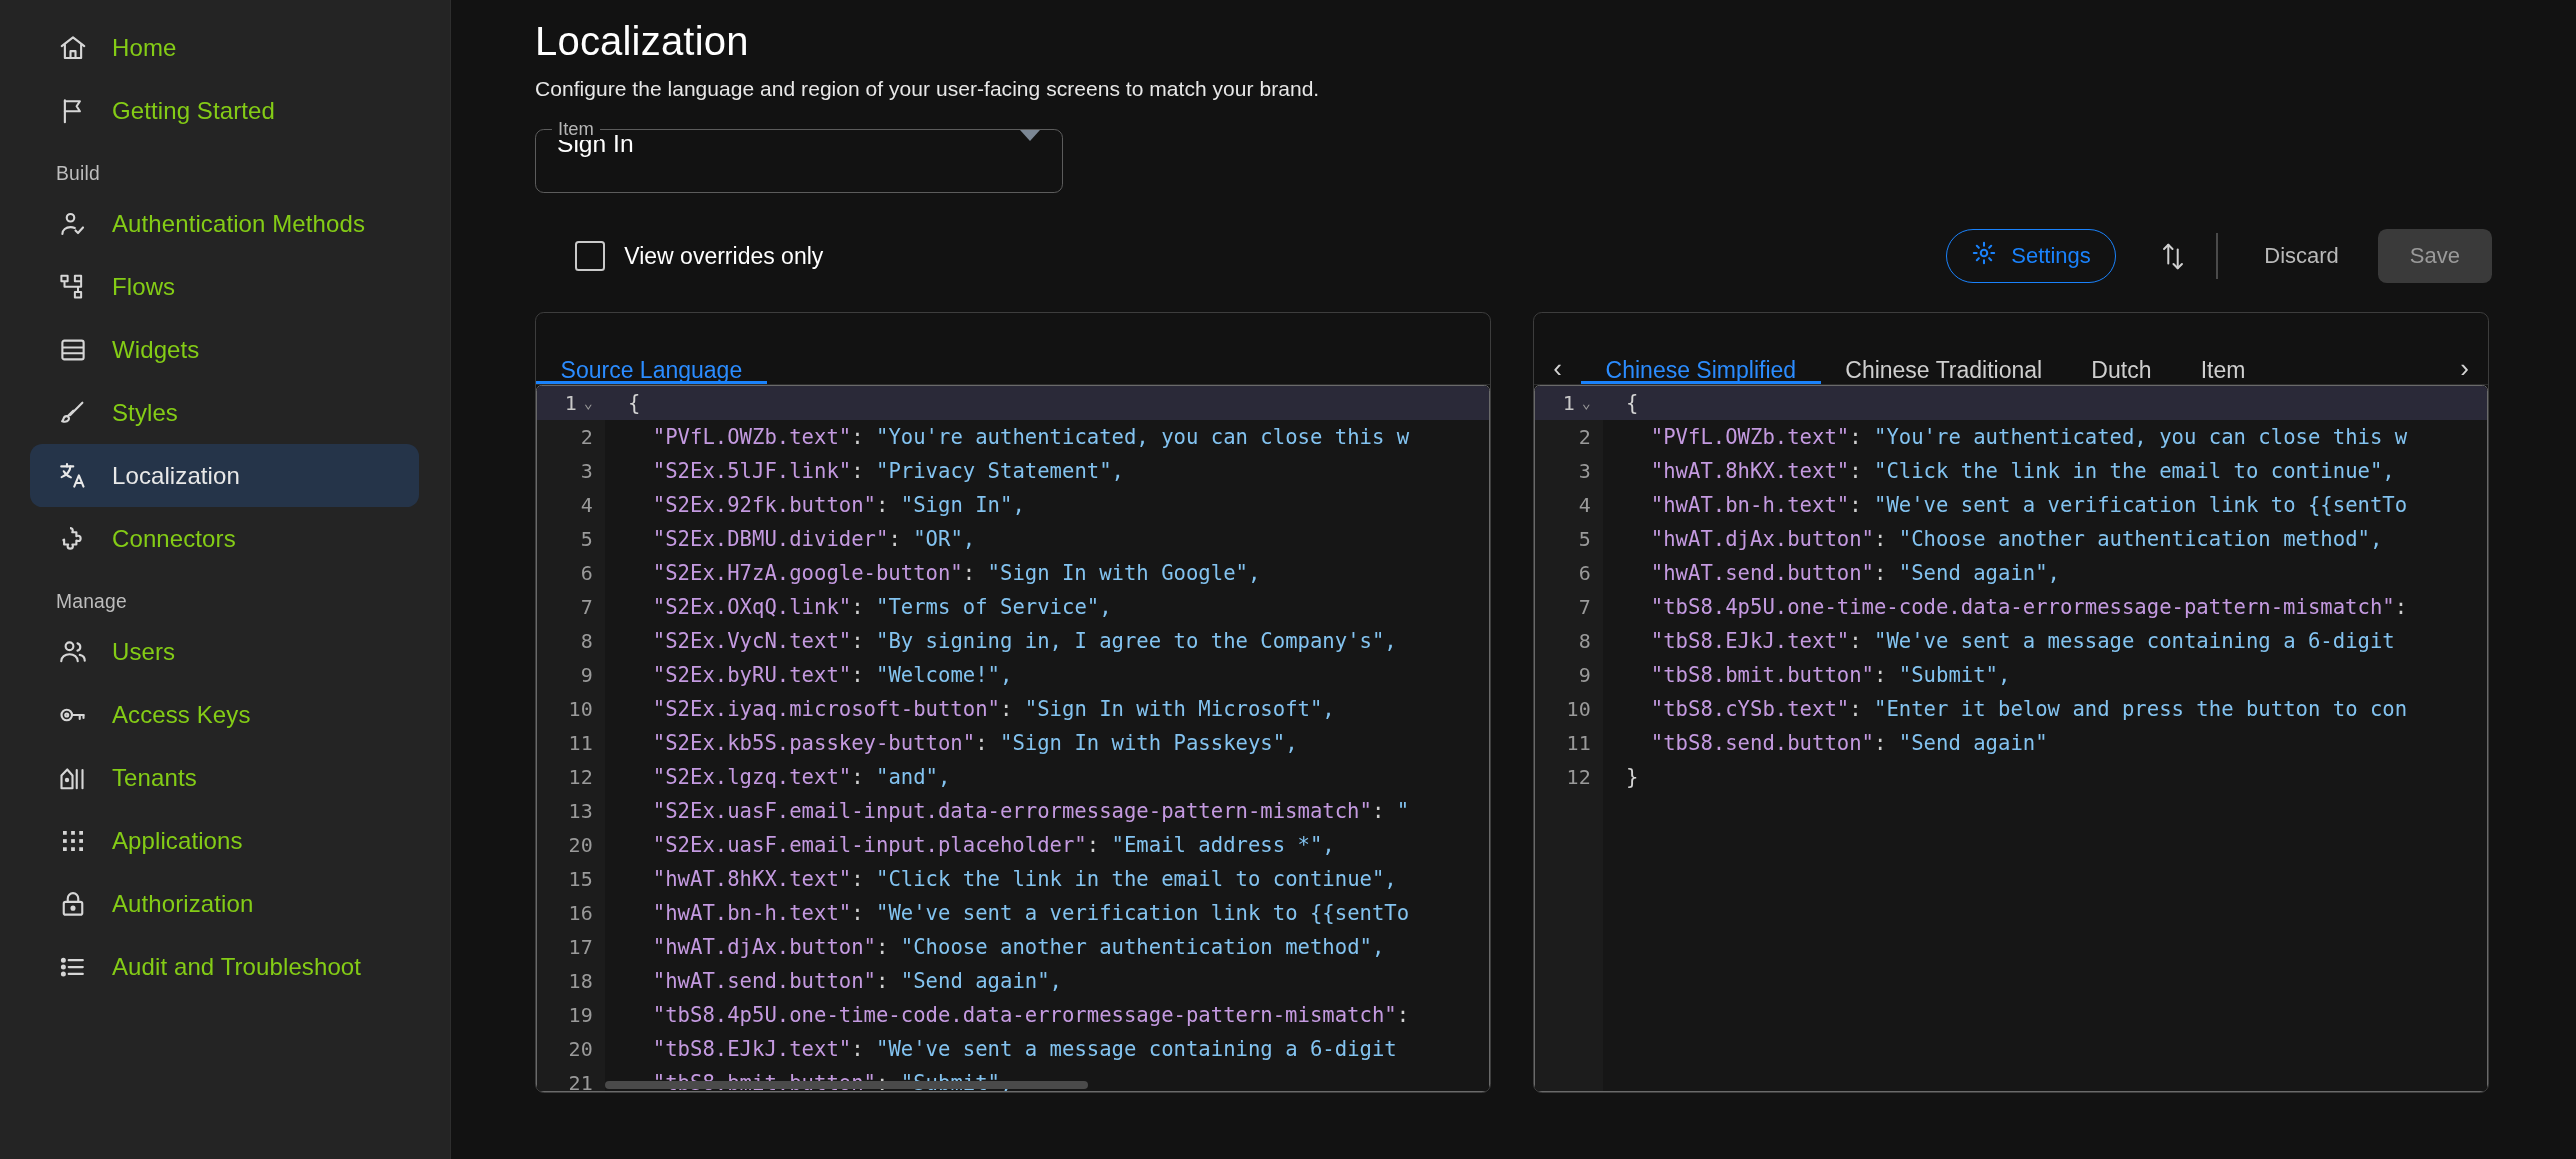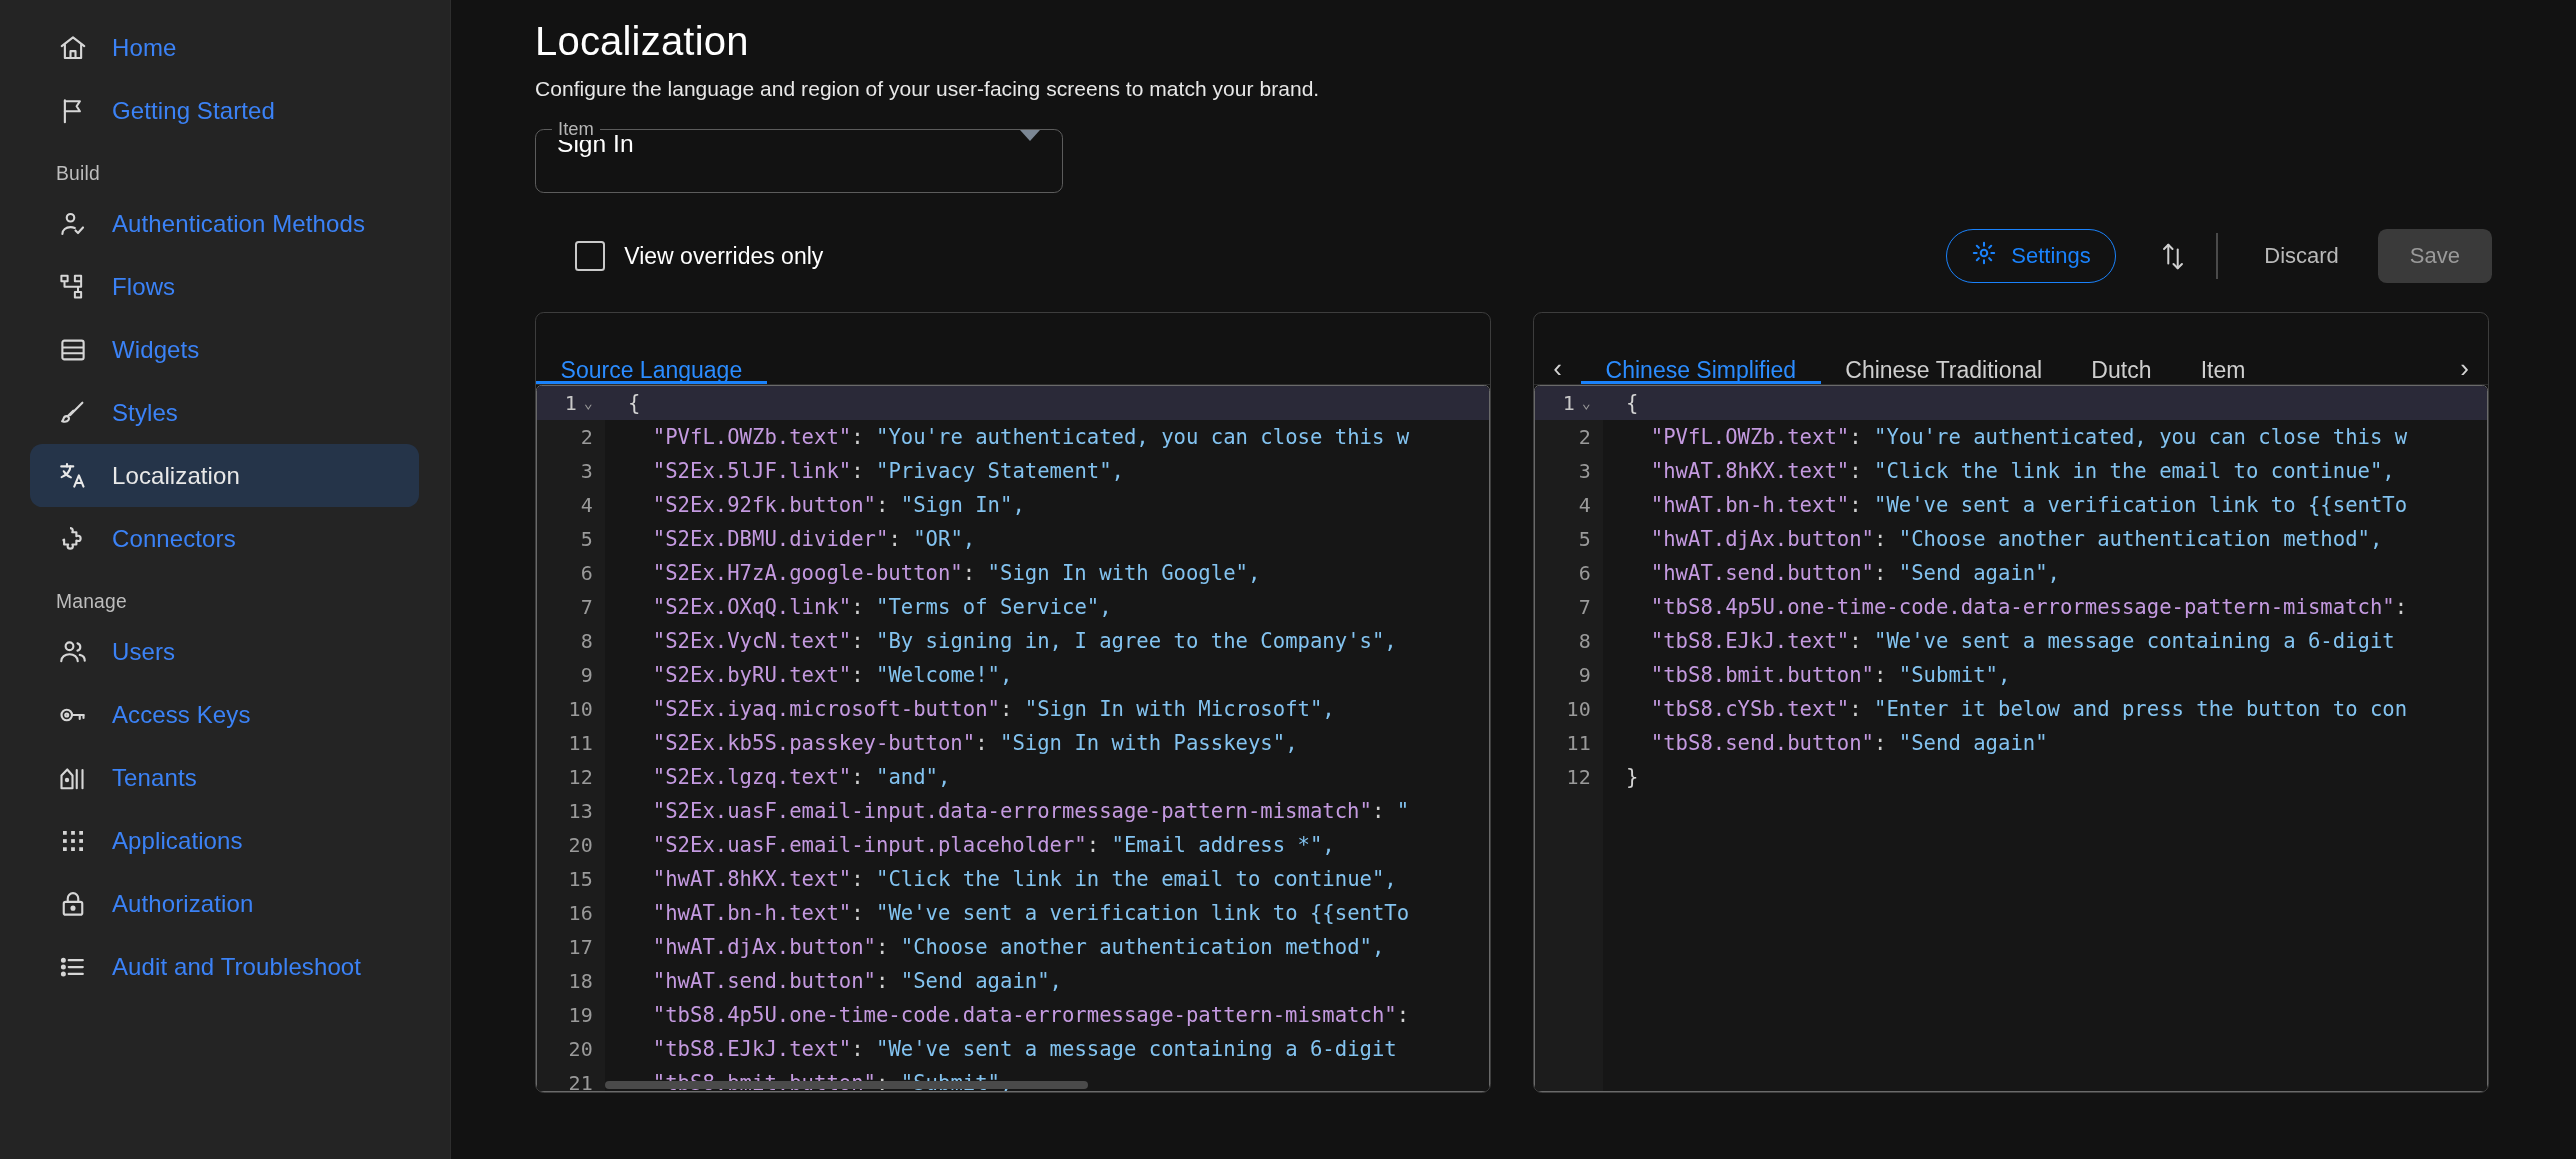--- a/index.html
+++ b/index.html
@@ -24,21 +24,21 @@
     height: 63px;
     margin: 0 32px 0 30px;
     padding-left: 26px;
     border-radius: 12.3px;
     gap: 23px;
     cursor: pointer;
   }
   .nav-item.active { background: #253449; }
   .nav-icon { width: 33px; height: 33px; flex: 0 0 33px; display: flex; align-items: center; justify-content: center; }
   .nav-icon svg { width: 30px; height: 30px; display: block; }
-  .nav-label { font-size: 24px; color: #3b82f6; letter-spacing: 0.1px; white-space: nowrap; }
+  .nav-label { font-size: 24px; color: #84cc16; letter-spacing: 0.1px; white-space: nowrap; }
   .nav-item.active .nav-label { color: #e8e8e8; }
   .group-label {
     font-size: 19.3px; color: #bdbdbd;
     padding-left: 56px;
     margin-top: 21px; margin-bottom: 7px;
     letter-spacing: 0.2px;
   }
   .sp-home { margin-top: 0; }
   .sidebar-divider-line {
     position: absolute; right: 0; top: 0; width: 0.9px; height: 1160px; background: #2e2e2e;

